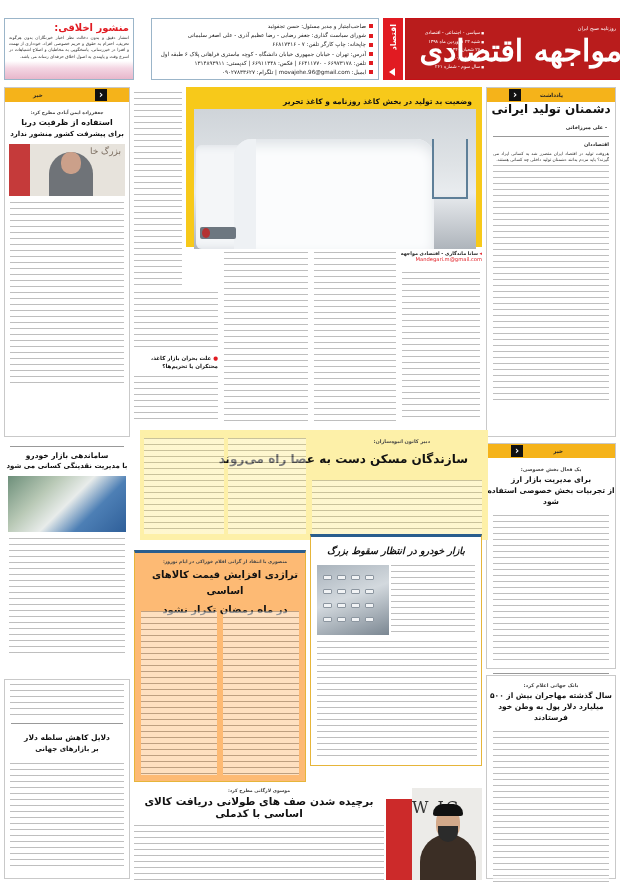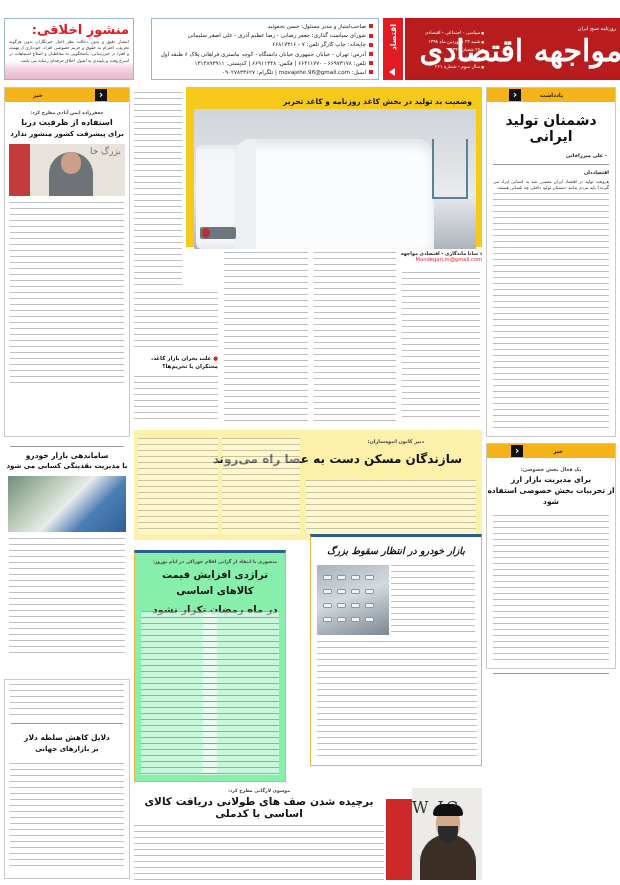--- a/index.html
+++ b/index.html
@@ -17,21 +17,21 @@
 
   .section-tab { left: 383px; top: 18px; width: 20px; height: 62px; background: #e11b22; }
   .section-tab span { display: block; writing-mode: vertical-rl; transform: rotate(180deg); color: #fff; font-size: 8px; font-weight: bold; margin: 6px auto 0; }
   .section-tab .arrow { position: absolute; bottom: 4px; left: 6px; width: 0; height: 0; border-top: 4px solid transparent; border-bottom: 4px solid transparent; border-right: 6px solid #fff; }
 
   .imprint { left: 151px; top: 18px; width: 228px; height: 62px; border: 1px solid #9bb5c9; background: #fff; padding: 3px 5px; }
   .imprint div { font-size: 5.6px; line-height: 9.2px; white-space: nowrap; overflow: hidden; color: #222; }
   .imprint .sq { display: inline-block; width: 4px; height: 4px; background: #e11b22; margin-left: 3px; vertical-align: middle; }
 
   .ethics { left: 4px; top: 18px; width: 130px; height: 62px; border: 1px solid #9bb5c9; background: linear-gradient(to bottom, #fff 0%, #fff 70%, #f4d6e3 82%, #e8b7cb 100%); padding: 3px 4px; }
-  .ethics h4 { font-size: 13px; color: #e11b22; font-weight: bold; margin-bottom: 2px; }
+  .ethics h4 { font-size: 10px; color: #e11b22; font-weight: bold; margin-bottom: 2px; }
   .ethics p { font-size: 4.3px; line-height: 6.2px; text-align: justify; color: #333; }
 
   
   .sec-bar { height: 14px; background: #f5b31a; position: relative; }
   .sec-bar .chev { position: absolute; top: 1px; width: 12px; height: 12px; background: #111; color: #fff; font-size: 10px; line-height: 12px; text-align: center; font-weight: bold; }
   .sec-bar .lbl { position: absolute; font-size: 5.5px; top: 4px; color: #222; font-weight: bold; }
 
   
   .col-right { left: 486px; top: 87px; width: 130px; height: 792px; }
   .col-left { left: 4px; top: 87px; width: 126px; height: 792px; }
@@ -58,32 +58,32 @@
   .machine { position: absolute; left: 6px; bottom: 10px; width: 36px; height: 12px; background: #6d7780; border-radius: 2px; }
   .machine .red { position: absolute; left: 2px; top: 1px; width: 8px; height: 10px; background: #b43232; border-radius: 50%; }
   .beam { position: absolute; right: 8px; top: 30px; width: 36px; height: 60px; border: 2px solid #5e7f98; border-top: none; }
 
   .byline { left: 400px; top: 251px; width: 82px; }
   .byline .by1 { font-size: 4.8px; font-weight: bold; color: #222; text-align: right; }
   .byline .by2 { font-size: 5.2px; color: #e11b22; text-align: right; }
   .byline .dot { color: #e11b22; }
 
   
-  .housing { left: 134px; top: 430px; width: 348px; height: 110px; background: #fdf0a8; }
+  .housing { left: 140px; top: 430px; width: 348px; height: 110px; background: #fdf0a8; }
   .housing .kicker { position: absolute; right: 58px; top: 8px; }
   .housing .headline { position: absolute; right: 20px; top: 22px; font-size: 12px; }
 
   
   .cars { left: 310px; top: 534px; width: 172px; height: 232px; border: 1px solid #e6b53a; border-top: 3px solid #2a5e8e; background: #fff; font-style: italic; }
   .cars .headline { font-size: 9.5px; margin-top: 8px; }
   .cars-photo { position: absolute; left: 6px; top: 28px; width: 72px; height: 70px; background: linear-gradient(160deg, #a9b3bc, #d3d9de 45%, #7b8792); }
   .cars-photo i { position: absolute; width: 9px; height: 5px; background: #f1f3f5; border: 1px solid #8c96a0; border-radius: 1px; }
 
   
-  .prices { left: 134px; top: 550px; width: 152px; height: 232px; border: 1px solid #e6b53a; border-top: 3px solid #2a5e8e; background: #86efac; padding-left: 10px; }
+  .prices { left: 134px; top: 550px; width: 172px; height: 232px; border: 1px solid #e6b53a; border-top: 3px solid #2a5e8e; background: #fdba74; padding-left: 10px; }
   .prices .kicker { margin-top: 6px; font-size: 4.6px; }
   .prices .headline { font-size: 10px; line-height: 16px; margin-top: 3px; }
 
   
   .queues { left: 134px; top: 788px; width: 250px; height: 92px; }
   .queues .kicker { font-size: 4.6px; margin-bottom: 2px; }
   .queues .headline { font-size: 10.5px; }
   .cleric-photo { left: 386px; top: 788px; width: 96px; height: 92px; background: #ecebe8; overflow: hidden; }
   .cleric-flag { position: absolute; left: 0; top: 0; width: 26px; height: 92px; background: linear-gradient(to bottom, #fff 0%, #fff 12%, #cc2a2a 12%, #cc2a2a 100%); }
   .cleric-letters { position: absolute; left: 26px; top: 10px; font-family: "DejaVu Serif", serif; font-size: 16px; color: #333; letter-spacing: 2px; }
@@ -138,40 +138,46 @@
   <h4>منشور اخلاقی:</h4>
   <p>انتشار دقیق و بدون دخالت نظر اخبار خبرنگاران بدون هرگونه تحریف، احترام به حقوق و حریم خصوصی افراد، خودداری از تهمت و افترا در خبررسانی، پاسخگویی به مخاطبان و اصلاح اشتباهات در اسرع وقت و پایبندی به اصول اخلاق حرفه‌ای رسانه می باشد.</p>
 </div>
 
 <div class="abs col-right">
   <div class="r-editorial box-border">
     <div class="sec-bar">
       <div class="chev" style="left:22px">‹</div>
       <div class="lbl" style="right:52px">یادداشت</div>
     </div>
-    <div class="headline" style="font-size:14px;margin-top:10px">دشمنان تولید ایرانی</div>
+    <div class="headline" style="font-size:12px;margin-top:0">دشمنان تولید ایرانی</div>
     <div style="font-size:5px;margin:8px 8px 0;font-weight:bold">- علی میرزاخانی</div>
     <div class="divider-dots" style="margin-top:6px"></div>
     <div style="font-size:5px;margin:4px 6px 4px;font-weight:bold">اقتصاددان</div>
     <div class="body-text" style="margin:0 6px;height:12px;overflow:hidden">هروقت تولید در اقتصاد ایران متضرر شد به کسانی ایراد می گیرند؟ باید مردم بدانند دشمنان تولید داخلی چه کسانی هستند.</div>
     <div class="lines" style="margin:2px 6px 0;height:236px"></div>
   </div>
 
   <div class="r-fx box-border">
     <div class="sec-bar">
       <div class="chev" style="left:24px">‹</div>
       <div class="lbl" style="right:52px">خبر</div>
     </div>
     <div class="kicker" style="margin-top:8px">یک فعال بخش خصوصی:</div>
     <div class="headline" style="font-size:7.5px;line-height:11px;margin-top:2px">برای مدیریت بازار ارز</div>
     <div class="headline" style="font-size:7.5px;line-height:11px">از تجربیات بخش خصوصی استفاده شود</div>
     <div class="lines" style="margin:8px 6px 0;height:150px"></div>
     <div class="divider-dots" style="margin-top:8px"></div>
   </div>
 
+  <div class="r-fx2 box-border">
+    <div class="kicker" style="margin-top:6px">بانک جهانی اعلام کرد:</div>
+    <div class="headline" style="font-size:7.5px;line-height:11px;margin-top:2px">سال گذشته مهاجران بیش از ۵۰۰</div>
+    <div class="headline" style="font-size:7.5px;line-height:11px">میلیارد دلار پول به وطن خود فرستادند</div>
+    <div class="lines" style="margin:8px 6px 0;height:156px"></div>
+  </div>
 </div>
 
 <div class="abs main-story">
   <div class="main-kicker">وضعیت بد تولید در بخش کاغذ روزنامه و کاغذ تحریر</div>
   <div class="main-photo">
     <div class="roll1"></div>
     <div class="roll2">
         <div class="roll-end"></div>
       </div>
     <div class="beam"></div>

